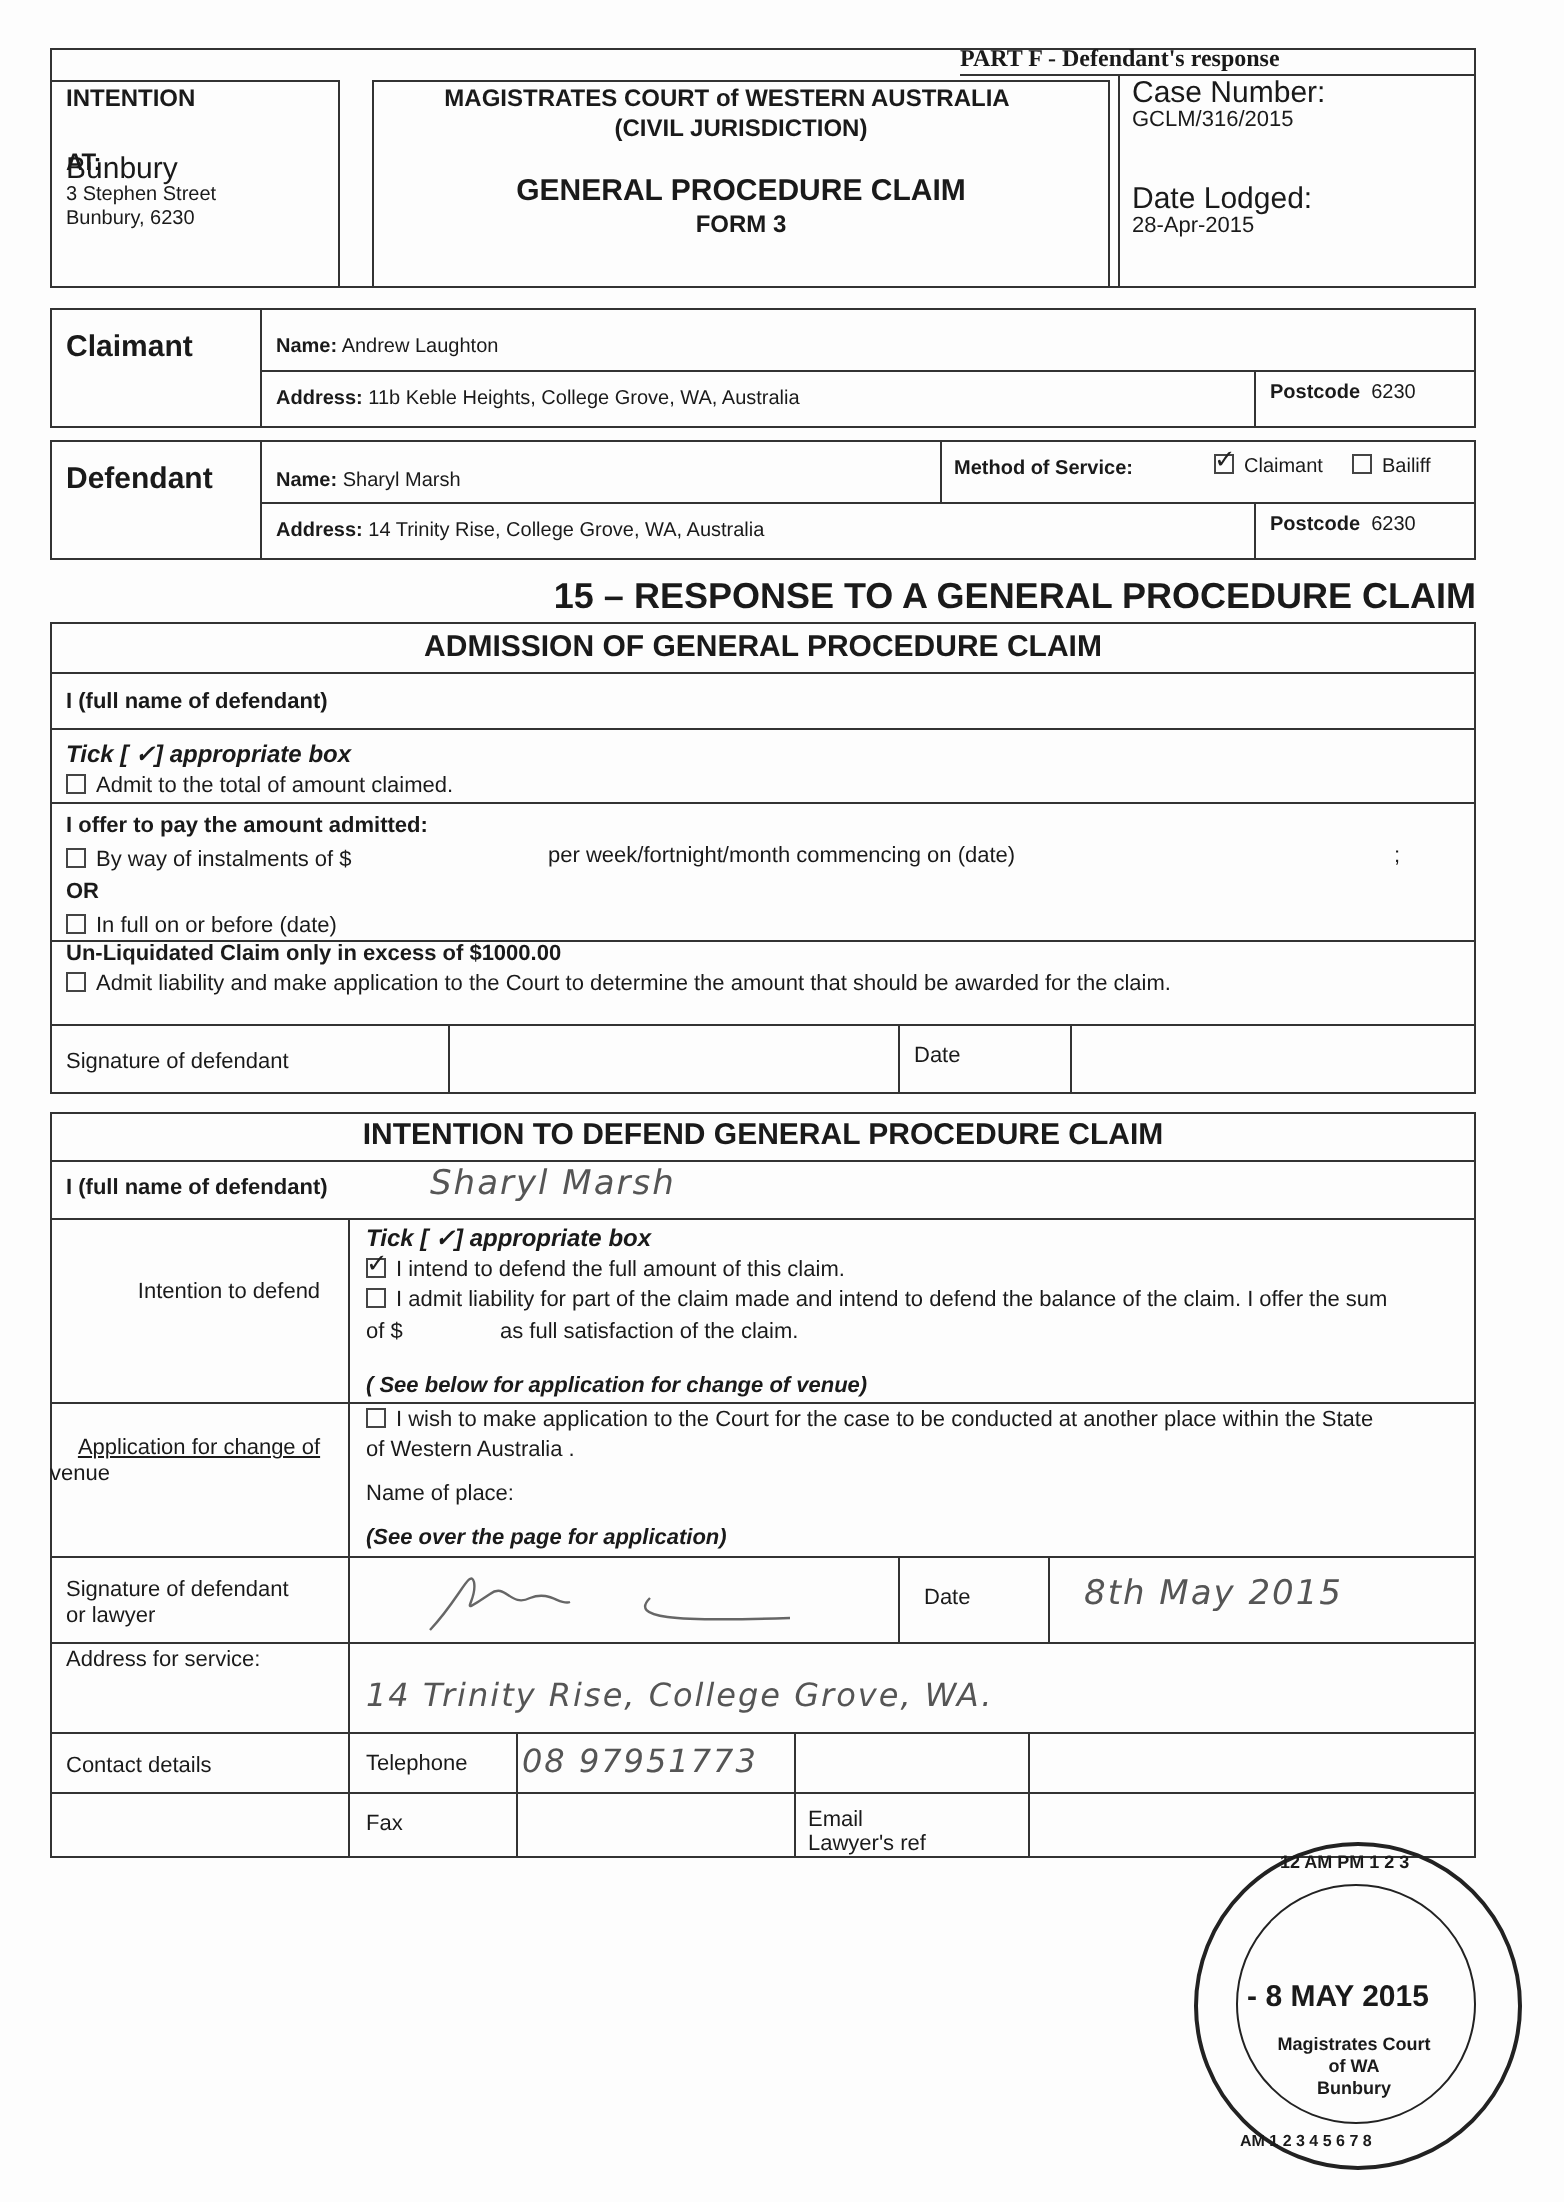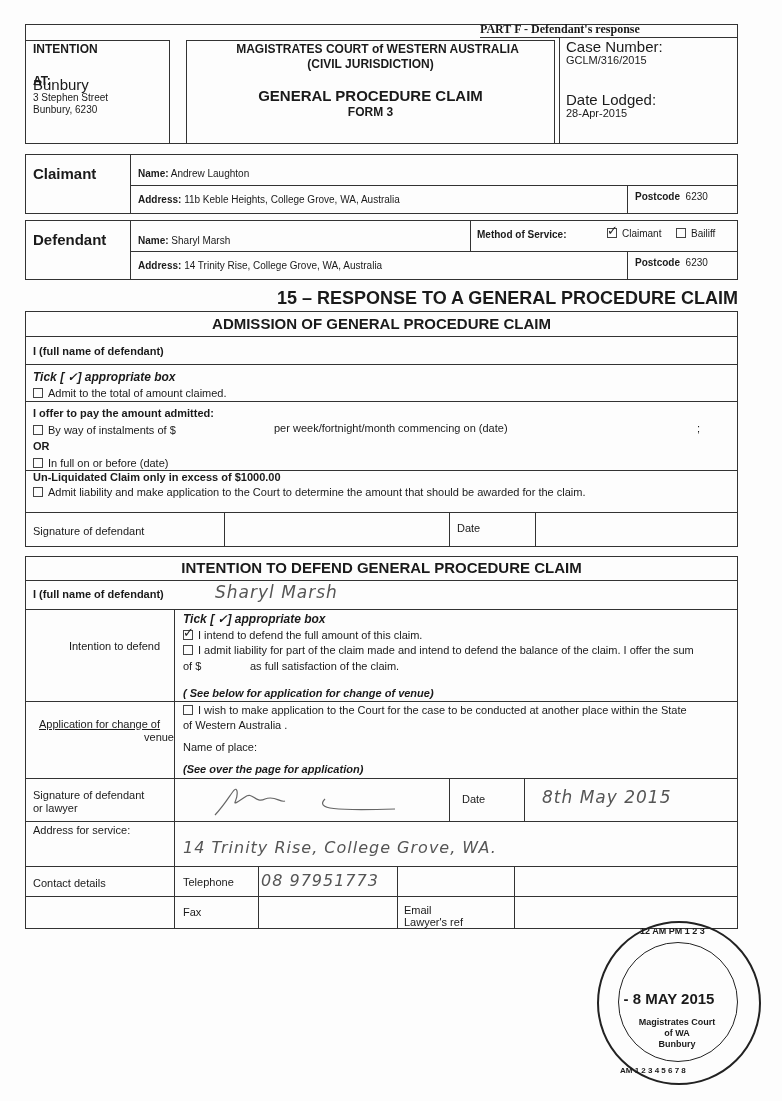--- a/index.html
+++ b/index.html
@@ -34,21 +34,21 @@
 <div class="hline" style="left:480px;top:37px;width:258px;"></div>
 
 <div class="abs border" style="left:25px;top:40px;width:145px;height:104px;border-top:1px solid #333;"></div>
 <div class="t bold f12" style="left:33px;top:42px;">INTENTION</div>
 <div class="t bold f12" style="left:33px;top:74px;">AT:</div>
 <div class="t f13" style="left:33px;top:76px;">Bunbury</div>
 <div class="t f11" style="left:33px;top:92px;font-size:10px;">3 Stephen Street</div>
 <div class="t f11" style="left:33px;top:104px;font-size:10px;">Bunbury, 6230</div>
 
 <div class="abs border" style="left:186px;top:40px;width:369px;height:104px;"></div>
-<div class="t bold f12" style="left:186px;width:355px;text-align:center;top:42px;margin-left:14px;">MAGISTRATES COURT of WESTERN AUSTRALIA</div>
+<div class="t bold f12" style="left:186px;width:355px;text-align:center;top:42px;">MAGISTRATES COURT of WESTERN AUSTRALIA</div>
 <div class="t bold f12" style="left:186px;width:369px;text-align:center;top:57px;">(CIVIL JURISDICTION)</div>
 <div class="t bold" style="left:186px;width:369px;text-align:center;top:87px;font-size:15px;">GENERAL PROCEDURE CLAIM</div>
 <div class="t bold f12" style="left:186px;width:369px;text-align:center;top:105px;">FORM 3</div>
 
 <div class="vline" style="left:559px;top:37px;height:107px;"></div>
 <div class="t f13" style="left:566px;top:38px;">Case Number:</div>
 <div class="t f11" style="left:566px;top:54px;">GCLM/316/2015</div>
 <div class="t f13" style="left:566px;top:91px;">Date Lodged:</div>
 <div class="t f11" style="left:566px;top:107px;">28-Apr-2015</div>
 
@@ -147,21 +147,21 @@
 </div>
 <div class="t f11" style="left:183px;top:644px;">
   <span class="cb"></span><span>I admit liability for part of the claim made and intend to defend the balance of the claim. I offer the sum</span>
 </div>
 <div class="t f11" style="left:183px;top:660px;">of  $</div>
 <div class="t f11" style="left:250px;top:660px;">as full satisfaction of the claim.</div>
 <div class="t bold italic f11" style="left:183px;top:687px;">( See below for application for change of venue)</div>
 <div class="hline" style="left:25px;top:701px;width:713px;"></div>
 
 <div class="t f11" style="left:25px;width:149px;text-align:center;top:718px;text-decoration:underline;">Application for change of</div>
-<div class="t f11" style="left:25px;width:149px;text-align:right;top:731px;">venue</div>
+<div class="t f11" style="left:25px;width:149px;text-align:left;top:731px;">venue</div>
 <div class="t f11" style="left:183px;top:704px;">
   <span class="cb"></span><span>I wish to make application to the Court for the case to be conducted at another place within the State</span>
 </div>
 <div class="t f11" style="left:183px;top:719px;">of Western Australia .</div>
 <div class="t f11" style="left:183px;top:741px;">Name of place:</div>
 <div class="abs" style="left:270px;top:739px;width:460px;height:16px;"></div>
 <div class="t bold italic f11" style="left:183px;top:763px;">(See over the page for application)</div>
 <div class="hline" style="left:25px;top:778px;width:713px;"></div>
 
 <div class="t f11" style="left:33px;top:789px;">Signature of defendant</div>

